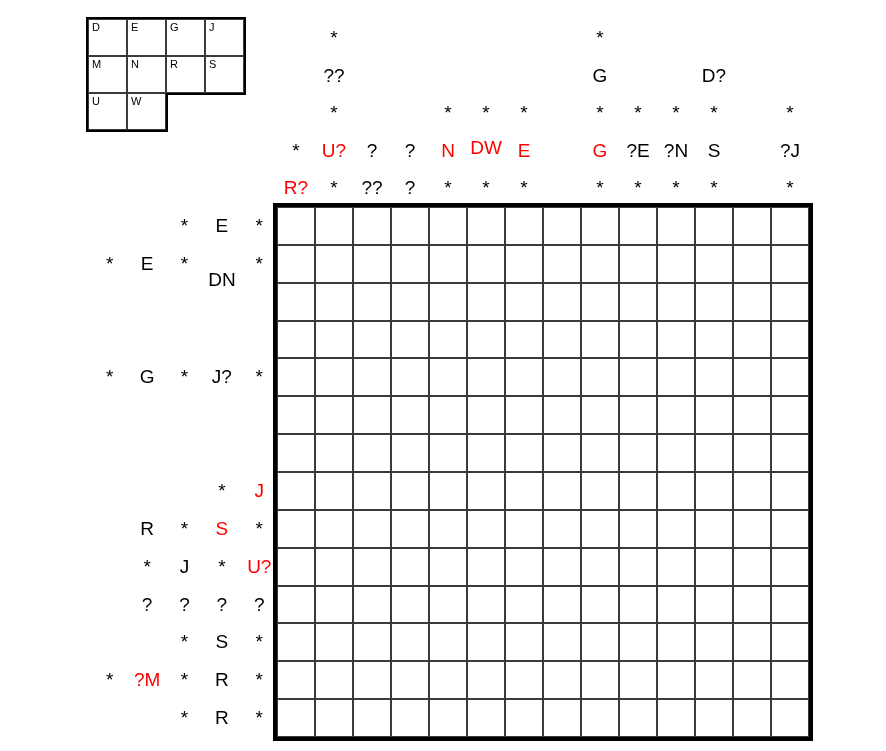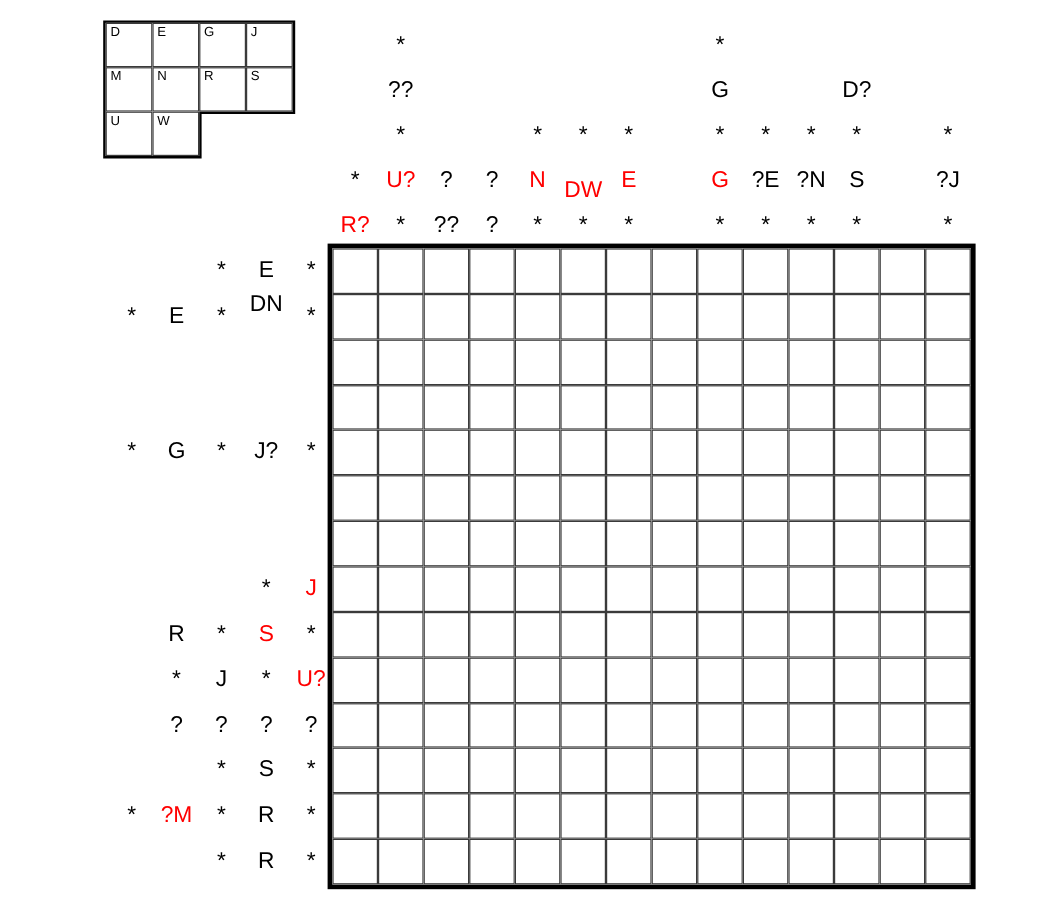--- a/index.html
+++ b/index.html
@@ -83,21 +83,21 @@
       <div class="clue" style="left: 581px; top: 94.2px; width: 38px; line-height: 37.6px;">*</div>
       <div class="clue" style="left: 619px; top: 94.2px; width: 38px; line-height: 37.6px;">*</div>
       <div class="clue" style="left: 657px; top: 94.2px; width: 38px; line-height: 37.6px;">*</div>
       <div class="clue" style="left: 695px; top: 94.2px; width: 38px; line-height: 37.6px;">*</div>
       <div class="clue" style="left: 771px; top: 94.2px; width: 38px; line-height: 37.6px;">*</div>
       <div class="clue" style="left: 277px; top: 131.8px; width: 38px; line-height: 37.6px;">*</div>
       <div class="clue red" style="left: 315px; top: 131.8px; width: 38px; line-height: 37.6px;">U?</div>
       <div class="clue" style="left: 353px; top: 131.8px; width: 38px; line-height: 37.6px;">?</div>
       <div class="clue" style="left: 391px; top: 131.8px; width: 38px; line-height: 37.6px;">?</div>
       <div class="clue red" style="left: 429px; top: 131.8px; width: 38px; line-height: 37.6px;">N</div>
-      <div class="clue red" style="left: 467px; top: 140px; width: 38px; line-height: 37.6px;">DW</div>
+      <div class="clue red" style="left: 467px; top: 129px; width: 38px; line-height: 37.6px;">DW</div>
       <div class="clue red" style="left: 505px; top: 131.8px; width: 38px; line-height: 37.6px;">E</div>
       <div class="clue red" style="left: 581px; top: 131.8px; width: 38px; line-height: 37.6px;">G</div>
       <div class="clue" style="left: 619px; top: 131.8px; width: 38px; line-height: 37.6px;">?E</div>
       <div class="clue" style="left: 657px; top: 131.8px; width: 38px; line-height: 37.6px;">?N</div>
       <div class="clue" style="left: 695px; top: 131.8px; width: 38px; line-height: 37.6px;">S</div>
       <div class="clue" style="left: 771px; top: 131.8px; width: 38px; line-height: 37.6px;">?J</div>
       <div class="clue red" style="left: 277px; top: 169.4px; width: 38px; line-height: 37.6px;">R?</div>
       <div class="clue" style="left: 315px; top: 169.4px; width: 38px; line-height: 37.6px;">*</div>
       <div class="clue" style="left: 353px; top: 169.4px; width: 38px; line-height: 37.6px;">??</div>
       <div class="clue" style="left: 391px; top: 169.4px; width: 38px; line-height: 37.6px;">?</div>
@@ -110,21 +110,21 @@
       <div class="clue" style="left: 695px; top: 169.4px; width: 38px; line-height: 37.6px;">*</div>
       <div class="clue" style="left: 771px; top: 169.4px; width: 38px; line-height: 37.6px;">*</div>
     </div>
   <div id="left-clues">
       <div class="clue" style="left: 165.8px; top: 207px; width: 37.4px; line-height: 37.857px;">*</div>
       <div class="clue" style="left: 203.2px; top: 207px; width: 37.4px; line-height: 37.857px;">E</div>
       <div class="clue" style="left: 240.6px; top: 207px; width: 37.4px; line-height: 37.857px;">*</div>
       <div class="clue" style="left: 91px; top: 244.857px; width: 37.4px; line-height: 37.857px;">*</div>
       <div class="clue" style="left: 128.4px; top: 244.857px; width: 37.4px; line-height: 37.857px;">E</div>
       <div class="clue" style="left: 165.8px; top: 244.857px; width: 37.4px; line-height: 37.857px;">*</div>
-      <div class="clue" style="left: 203.2px; top: 235px; width: 37.4px; line-height: 37.857px;">DN</div>
+      <div class="clue" style="left: 203.2px; top: 261px; width: 37.4px; line-height: 37.857px;">DN</div>
       <div class="clue" style="left: 240.6px; top: 244.857px; width: 37.4px; line-height: 37.857px;">*</div>
       <div class="clue" style="left: 91px; top: 358.428px; width: 37.4px; line-height: 37.857px;">*</div>
       <div class="clue" style="left: 128.4px; top: 358.428px; width: 37.4px; line-height: 37.857px;">G</div>
       <div class="clue" style="left: 165.8px; top: 358.428px; width: 37.4px; line-height: 37.857px;">*</div>
       <div class="clue" style="left: 203.2px; top: 358.428px; width: 37.4px; line-height: 37.857px;">J?</div>
       <div class="clue" style="left: 240.6px; top: 358.428px; width: 37.4px; line-height: 37.857px;">*</div>
       <div class="clue" style="left: 203.2px; top: 471.999px; width: 37.4px; line-height: 37.857px;">*</div>
       <div class="clue red" style="left: 240.6px; top: 471.999px; width: 37.4px; line-height: 37.857px;">J</div>
       <div class="clue" style="left: 128.4px; top: 509.856px; width: 37.4px; line-height: 37.857px;">R</div>
       <div class="clue" style="left: 165.8px; top: 509.856px; width: 37.4px; line-height: 37.857px;">*</div>

